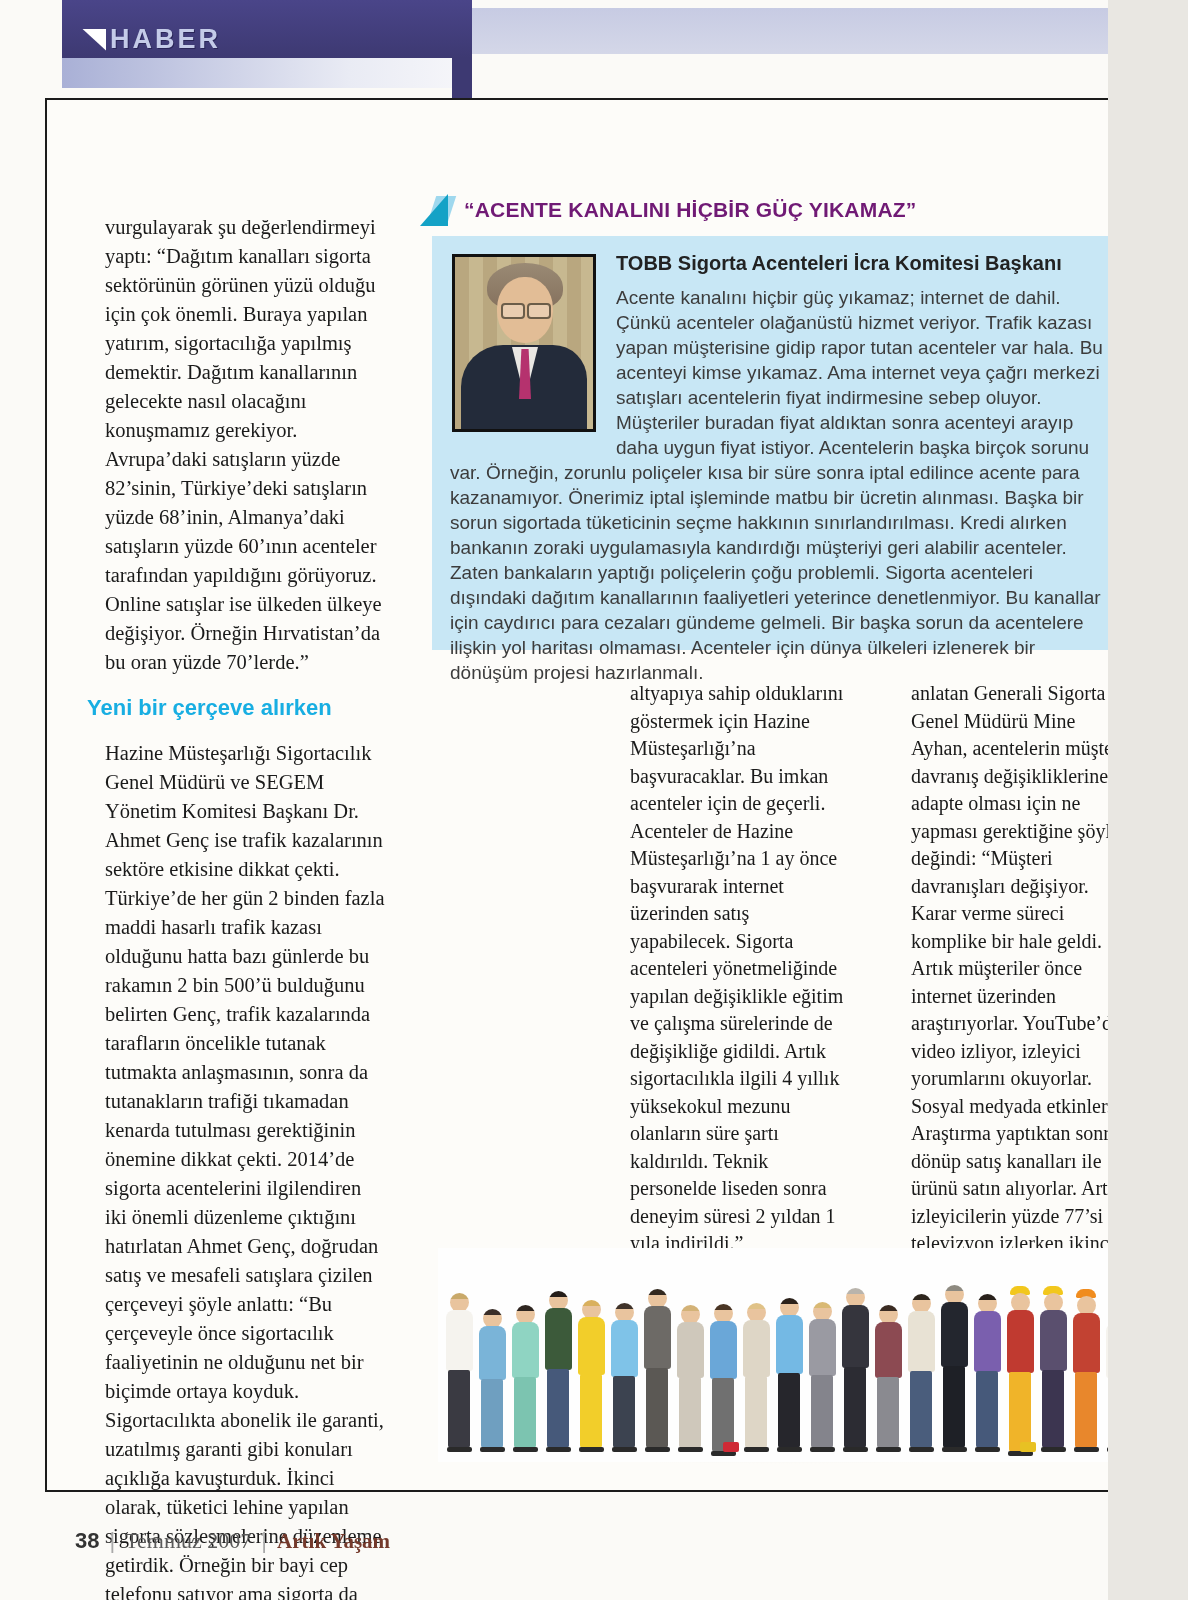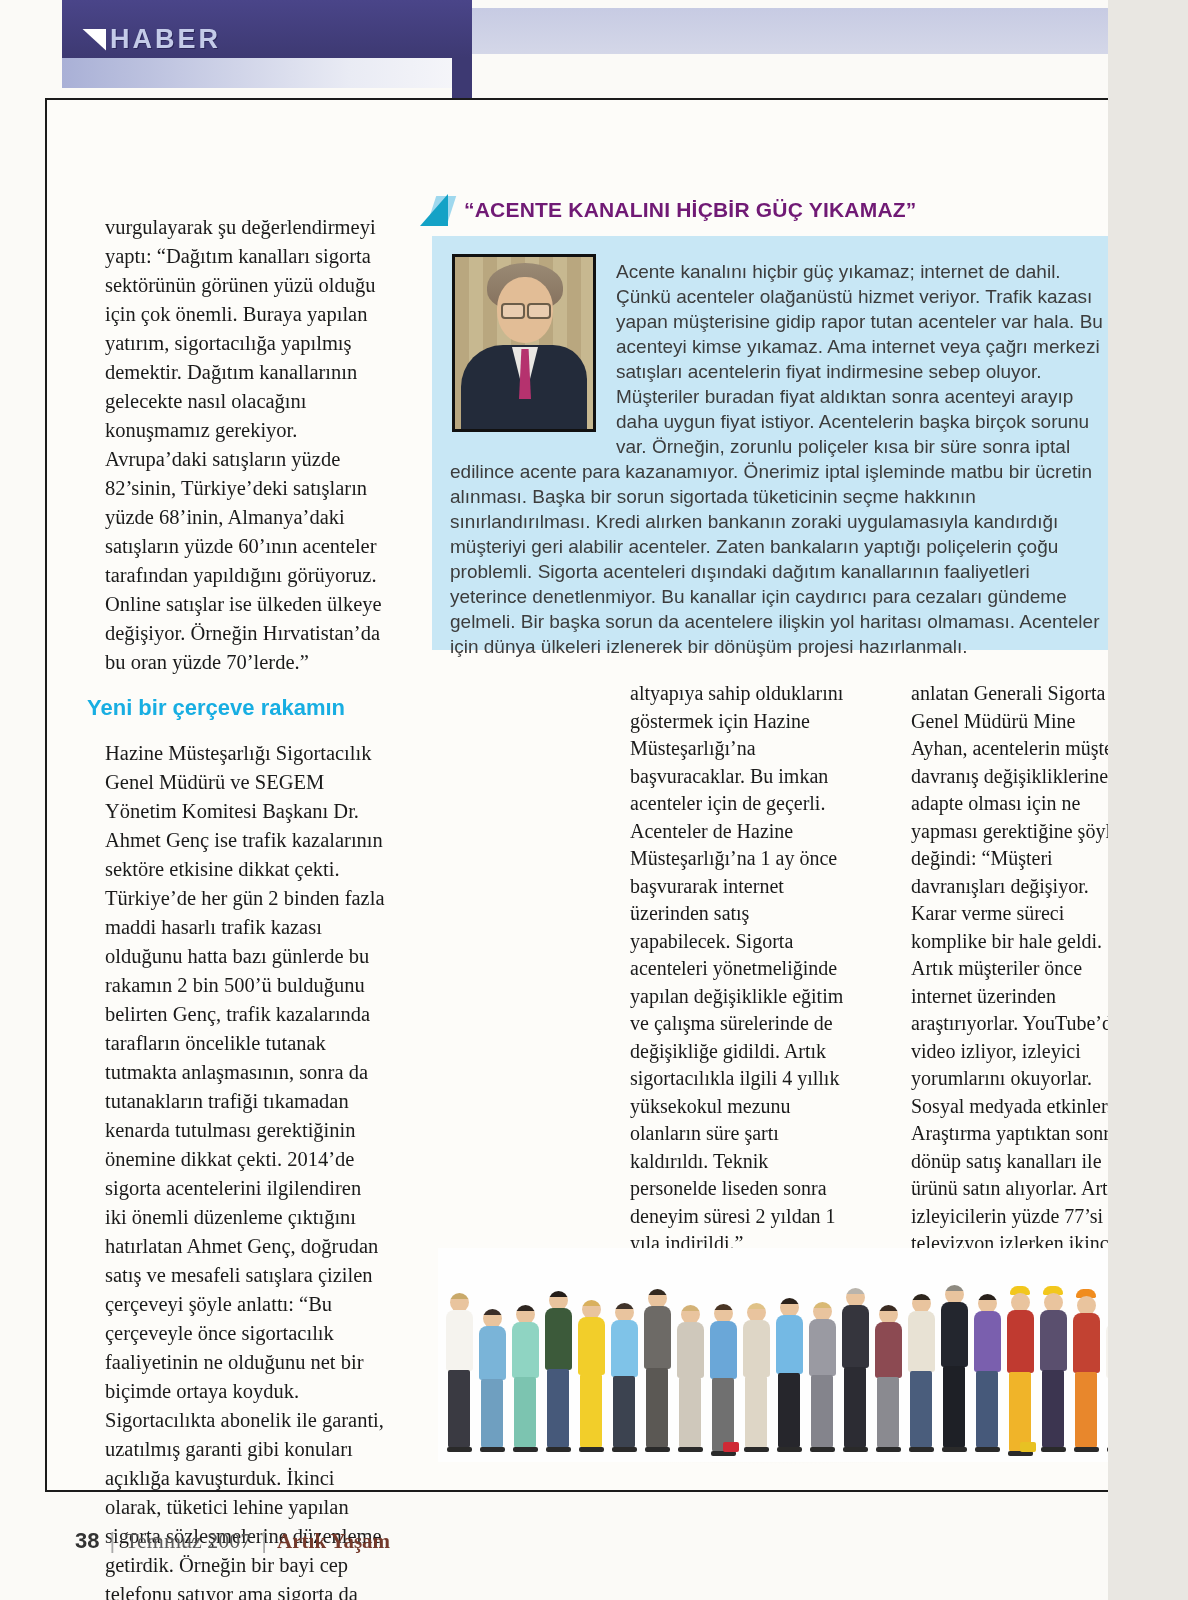--- a/index.html
+++ b/index.html
@@ -97,21 +97,21 @@
     <div class="haber">
       <div class="haber-flag"></div>
       <div class="haber-text">HABER</div>
     </div>
   </div>
 
   <div class="content-box">
 
     <div class="col col1">
       <p>vurgulayarak şu değerlendirmeyi yaptı: “Dağıtım kanalları sigorta sektörünün görünen yüzü olduğu için çok önemli. Buraya yapılan yatırım, sigortacılığa yapılmış demektir. Dağıtım kanallarının gelecekte nasıl olacağını konuşmamız gerekiyor. Avrupa’daki satışların yüzde 82’sinin, Türkiye’deki satışların yüzde 68’inin, Almanya’daki satışların yüzde 60’ının acenteler tarafından yapıldığını görüyoruz. Online satışlar ise ülkeden ülkeye değişiyor. Örneğin Hırvatistan’da bu oran yüzde 70’lerde.”</p>
-      <div class="subhead">Yeni bir çerçeve rakamın</div>
+      <div class="subhead">Yeni bir çerçeve alırken</div>
       <p>Hazine Müsteşarlığı Sigortacılık Genel Müdürü ve SEGEM Yönetim Komitesi Başkanı Dr. Ahmet Genç ise trafik kazalarının sektöre etkisine dikkat çekti. Türkiye’de her gün 2 binden fazla maddi hasarlı trafik kazası olduğunu hatta bazı günlerde bu rakamın 2 bin 500’ü bulduğunu belirten Genç, trafik kazalarında tarafların öncelikle tutanak tutmakta anlaşmasının, sonra da tutanakların trafiği tıkamadan kenarda tutulması gerektiğinin önemine dikkat çekti. 2014’de sigorta acentelerini ilgilendiren iki önemli düzenleme çıktığını hatırlatan Ahmet Genç, doğrudan satış ve mesafeli satışlara çizilen çerçeveyi şöyle anlattı: “Bu çerçeveyle önce sigortacılık faaliyetinin ne olduğunu net bir biçimde ortaya koyduk. Sigortacılıkta abonelik ile garanti, uzatılmış garanti gibi konuları açıklığa kavuşturduk. İkinci olarak, tüketici lehine yapılan sigorta sözleşmelerine düzenleme getirdik. Örneğin bir bayi cep telefonu satıyor ama sigorta da yapılıyor. Bu bayiler acente gibi mi olmalı? Düzenleme ‘sen acente değilsin’ diyor. Sigorta fiyatın içinde olacak, ayrıca komisyon talep edemezsin. Bu gibi durumlarla ilgili kurallar ortaya konuldu. Mesafeli satışlarda bir ay önce Hazine Müsteşarlığı’na başvurup bilgilendirme şartı getirildi. Sigorta poliçelerini herkes pazarlayamayacak. Gereken</p>
     </div>
 
     <div class="quote-title-row">
       <div class="tri-wrap">
         <div class="tri-light"></div>
         <div class="tri-main"></div>
       </div>
       <div class="quote-title">“ACENTE KANALINI HİÇBİR GÜÇ YIKAMAZ”</div>
     </div>
@@ -119,20 +119,21 @@
     <div class="quote-box">
       <div class="photo">
         <div class="hair"></div>
         <div class="face"></div>
         <div class="glass gl"></div>
         <div class="glass gr"></div>
         <div class="suit"></div>
         <div class="shirt"></div>
         <div class="tie"></div>
       </div>
+      <p class="speaker-title">TOBB Sigorta Acenteleri İcra Komitesi Başkanı</p>
       <p class="quote-body">Acente kanalını hiçbir güç yıkamaz; internet de dahil. Çünkü acenteler olağanüstü hizmet veriyor. Trafik kazası yapan müşterisine gidip rapor tutan acenteler var hala. Bu acenteyi kimse yıkamaz. Ama internet veya çağrı merkezi satışları acentelerin fiyat indirmesine sebep oluyor. Müşteriler buradan fiyat aldıktan sonra acenteyi arayıp daha uygun fiyat istiyor. Acentelerin başka birçok sorunu var. Örneğin, zorunlu poliçeler kısa bir süre sonra iptal edilince acente para kazanamıyor. Önerimiz iptal işleminde matbu bir ücretin alınması. Başka bir sorun sigortada tüketicinin seçme hakkının sınırlandırılması. Kredi alırken bankanın zoraki uygulamasıyla kandırdığı müşteriyi geri alabilir acenteler. Zaten bankaların yaptığı poliçelerin çoğu problemli. Sigorta acenteleri dışındaki dağıtım kanallarının faaliyetleri yeterince denetlenmiyor. Bu kanallar için caydırıcı para cezaları gündeme gelmeli. Bir başka sorun da acentelere ilişkin yol haritası olmaması. Acenteler için dünya ülkeleri izlenerek bir dönüşüm projesi hazırlanmalı.</p>
     </div>
 
     <div class="col col2">
       <p>altyapıya sahip olduklarını göstermek için Hazine Müsteşarlığı’na başvuracaklar. Bu imkan acenteler için de geçerli. Acenteler de Hazine Müsteşarlığı’na 1 ay önce başvurarak internet üzerinden satış yapabilecek. Sigorta acenteleri yönetmeliğinde yapılan değişiklikle eğitim ve çalışma sürelerinde de değişikliğe gidildi. Artık sigortacılıkla ilgili 4 yıllık yüksekokul mezunu olanların süre şartı kaldırıldı. Teknik personelde liseden sonra deneyim süresi 2 yıldan 1 yıla indirildi.”</p>
       <div class="subhead">“Müşteri kazalarının değişti”</div>
       <p>Dağıtım kanallarında yeni trendler konusunda görüşlerini</p>
     </div>
 
     <div class="col col3">

